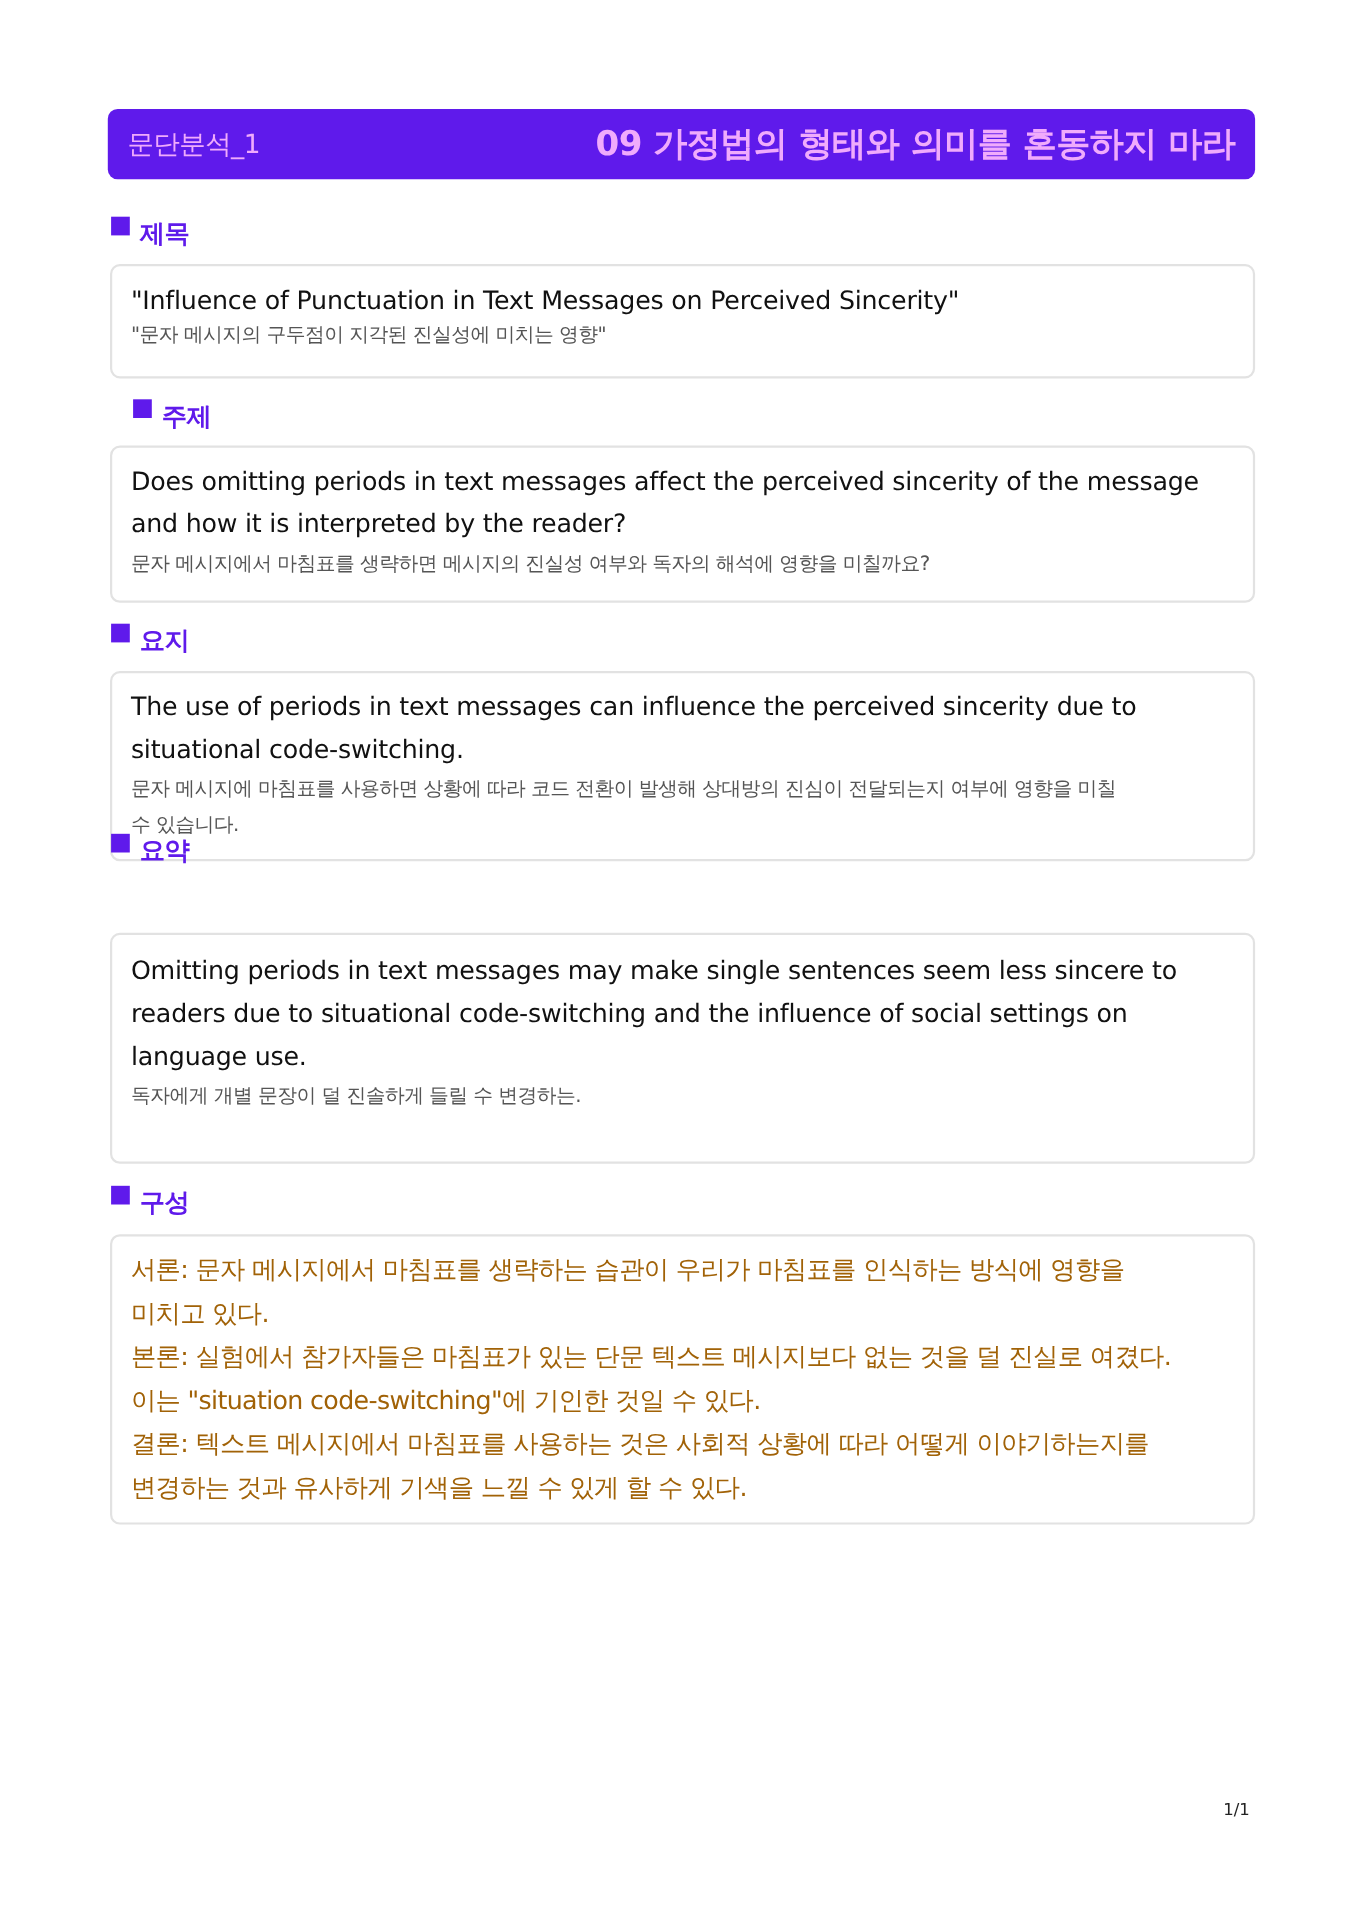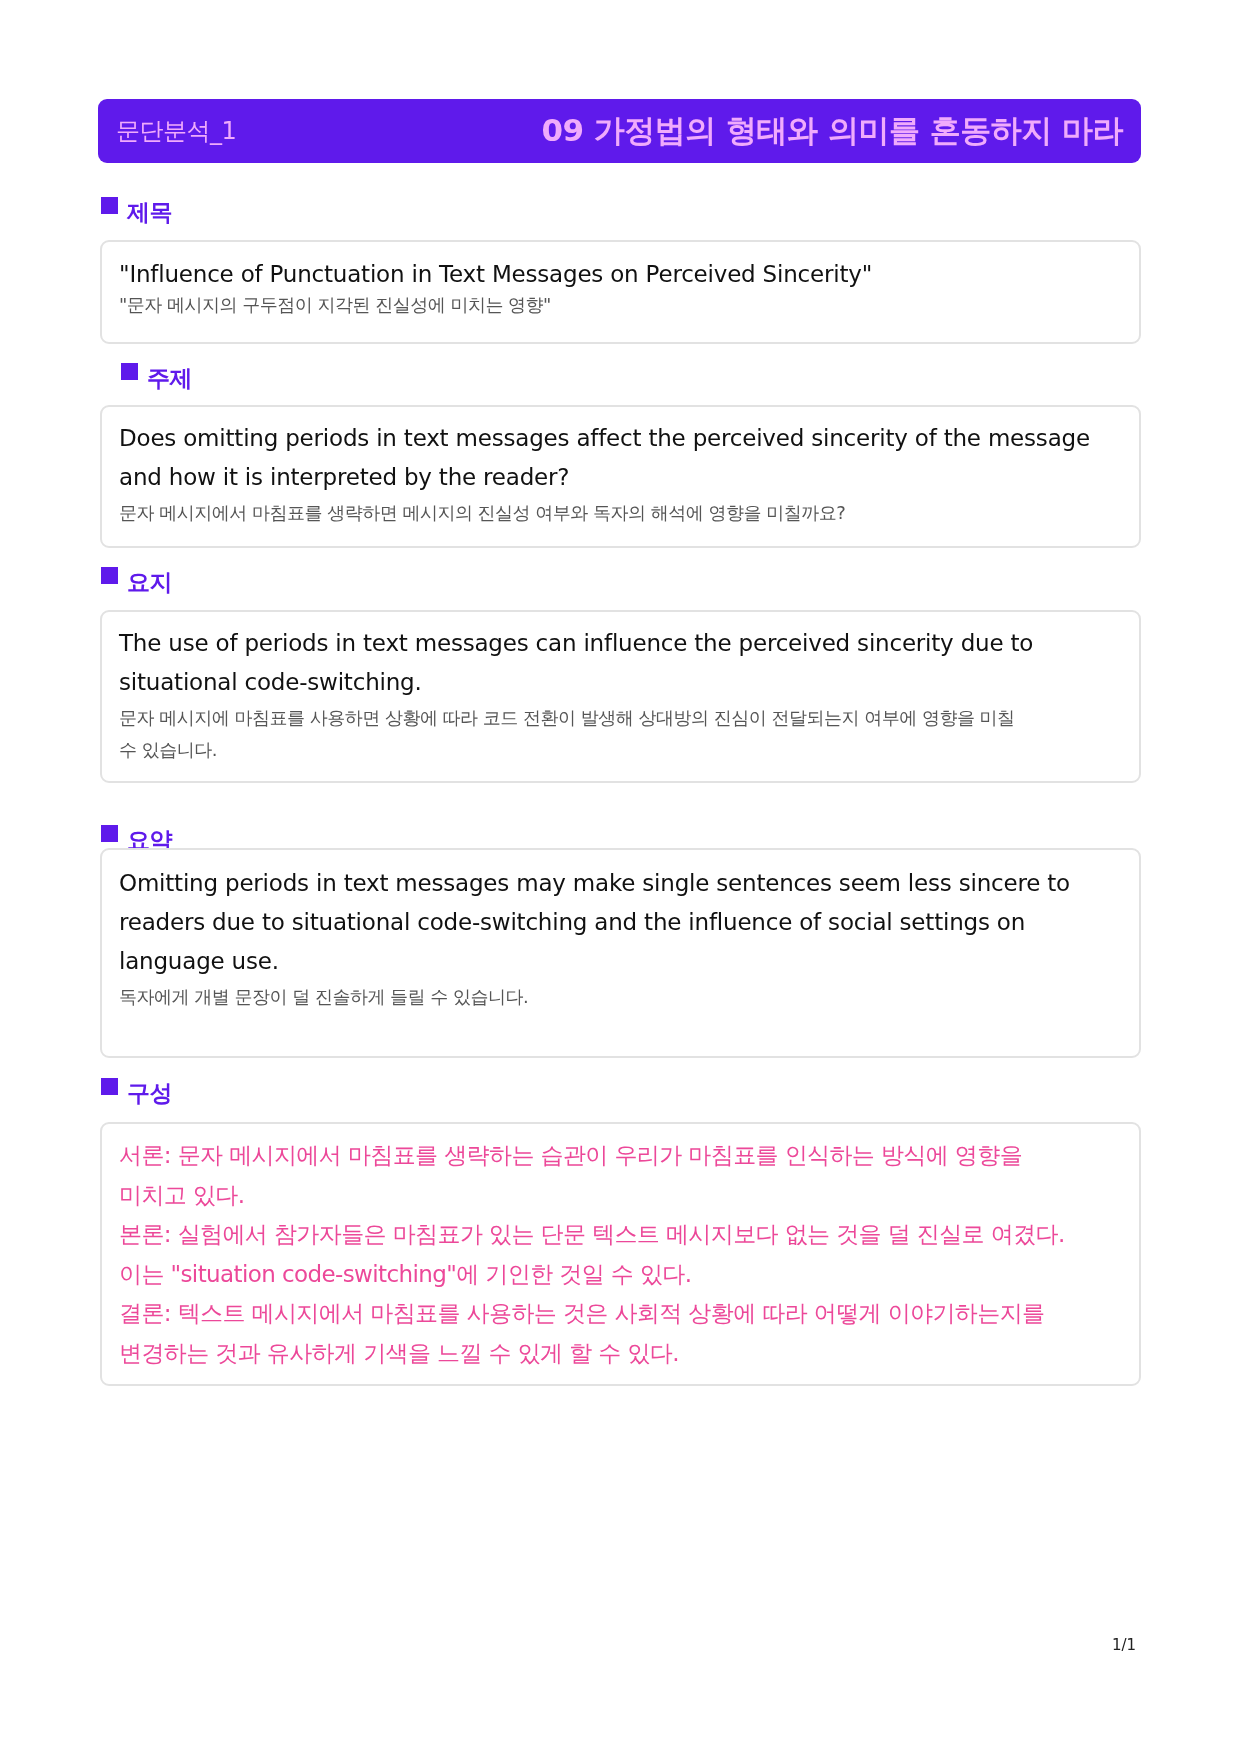--- a/index.html
+++ b/index.html
@@ -26,21 +26,21 @@
     }
     .card {
       position: absolute; left: 100px; width: 1041px; box-sizing: border-box;
       border: 2px solid #e2e2e2; border-radius: 9px; background: #ffffff;
       padding: 14px 17px 14px 17px;
     }
     .en { font-size: 23px; line-height: 39px; color: #111111; letter-spacing: -0.2px; }
     .ko { font-size: 18px; line-height: 32px; color: #555555; letter-spacing: -0.5px; }
     .title-en { font-size: 23px; line-height: 34px; }
     .title-ko { font-size: 18px; line-height: 28px; }
-    .struct { font-size: 23px; line-height: 39.5px; color: #ec4899; letter-spacing: -0.6px; }
+    .struct { font-size: 23px; line-height: 39.5px; color: #a16207; letter-spacing: -0.6px; }
     .page-num {
       position: absolute; left: 1112px; top: 1636px; font-size: 15px; color: #222222;
     }
   </style>
 </head>
 <body>
 
 <div class="page-header">
   <span class="hl">문단분석_1</span>
   <span class="hr">09 가정법의 형태와 의미를 혼동하지 마라</span>
@@ -69,29 +69,29 @@
   <span class="sq"></span>
   <span>요지</span>
 </div>
 <div class="card" style="top:610px; height:173px; padding-top:12px;">
   <div class="en">The use of periods in text messages can influence the perceived sincerity due to</div>
   <div class="en">situational code-switching.</div>
   <div class="ko">문자 메시지에 마침표를 사용하면 상황에 따라 코드 전환이 발생해 상대방의 진심이 전달되는지 여부에 영향을 미칠</div>
   <div class="ko">수 있습니다.</div>
 </div>
 
-<div class="section-heading" style="top:825px;">
+<div class="section-heading" style="top:758px;">
   <span class="sq"></span>
   <span>요약</span>
 </div>
 <div class="card" style="top:848px; height:210px; ">
   <div class="en">Omitting periods in text messages may make single sentences seem less sincere to</div>
   <div class="en">readers due to situational code-switching and the influence of social settings on</div>
   <div class="en">language use.</div>
-  <div class="ko">독자에게 개별 문장이 덜 진솔하게 들릴 수 있습니다.</div>
+  <div class="ko">독자에게 개별 문장이 덜 진솔하게 들릴 수 변경하는.</div>
 </div>
 
 <div class="section-heading" style="top:1078px;">
   <span class="sq"></span>
   <span>구성</span>
 </div>
 <div class="card" style="top:1122px; height:264px; padding-top:12px;">
   <div class="struct">서론: 문자 메시지에서 마침표를 생략하는 습관이 우리가 마침표를 인식하는 방식에 영향을</div>
   <div class="struct">미치고 있다.</div>
   <div class="struct">본론: 실험에서 참가자들은 마침표가 있는 단문 텍스트 메시지보다 없는 것을 덜 진실로 여겼다.</div>

